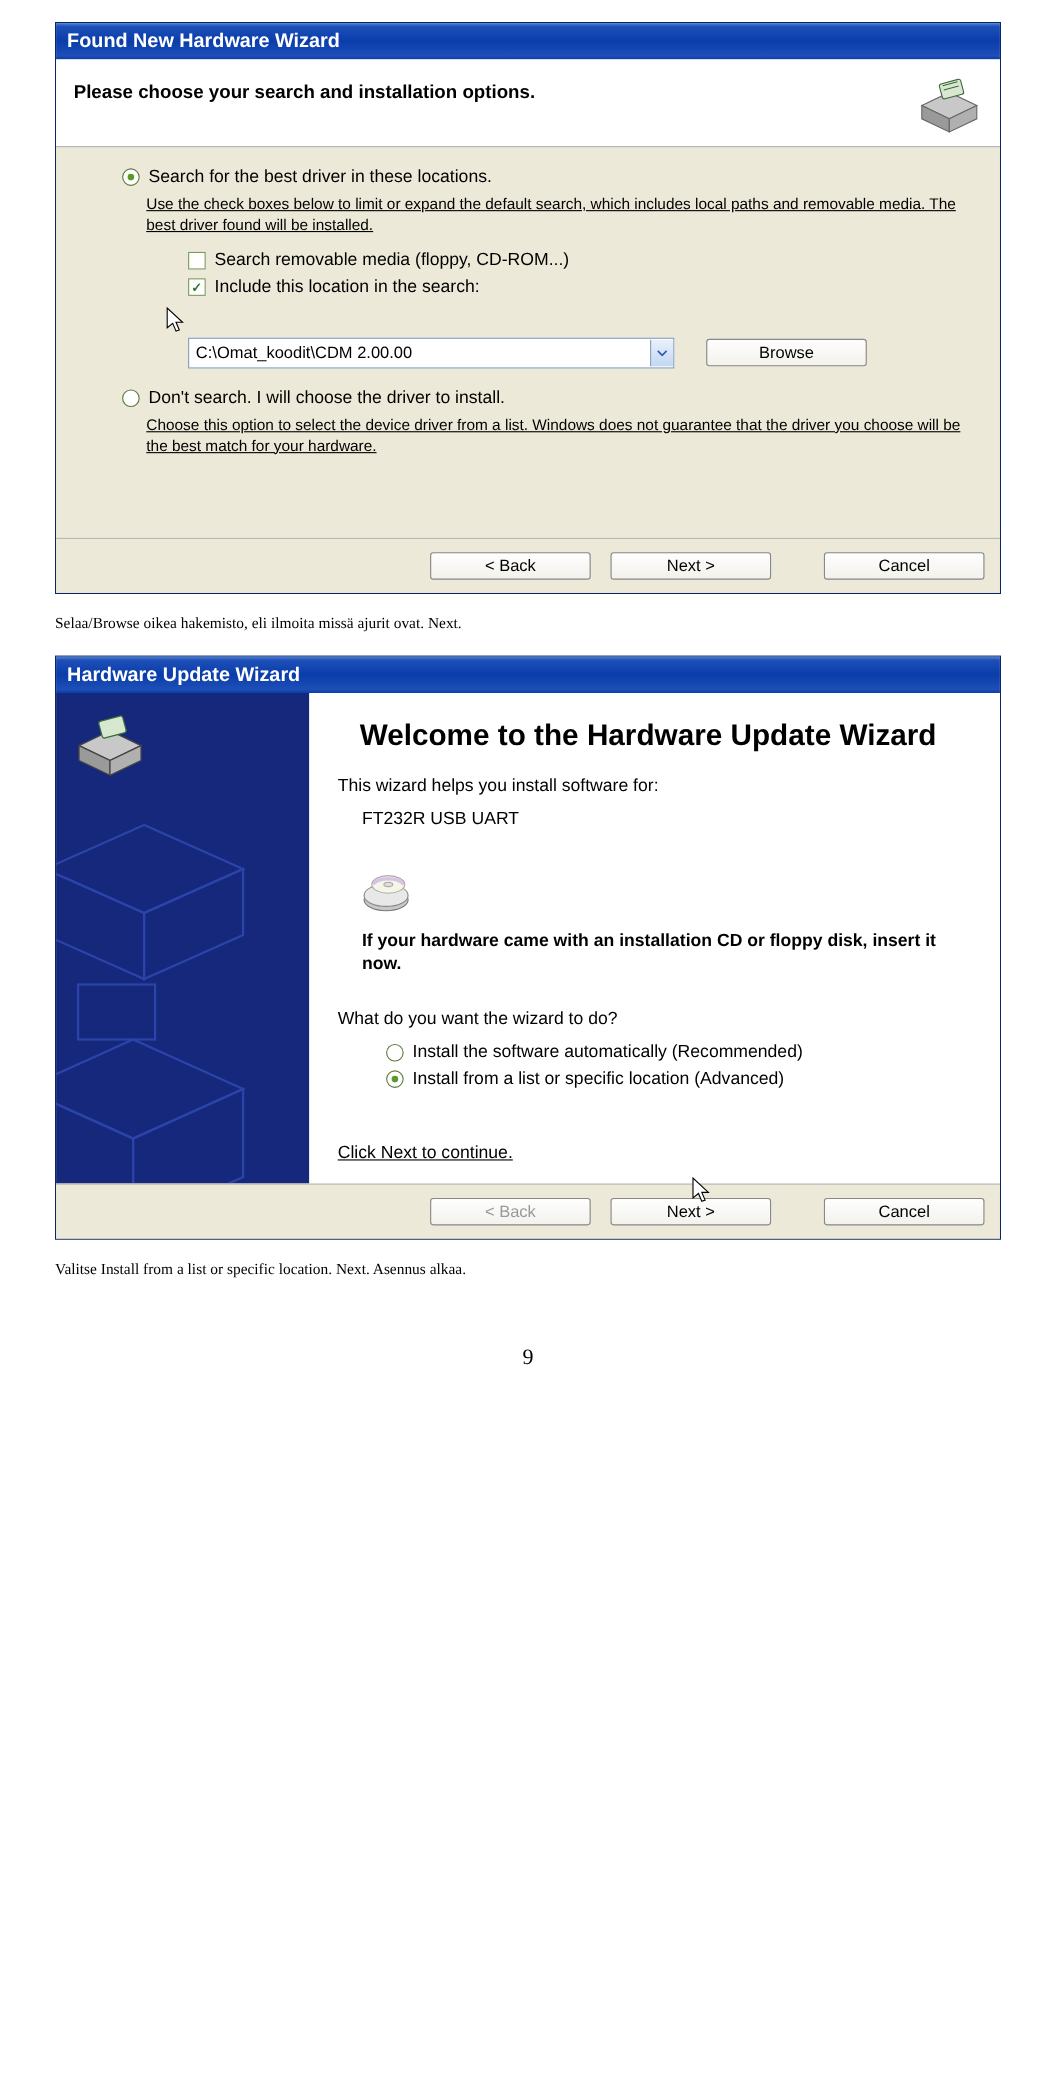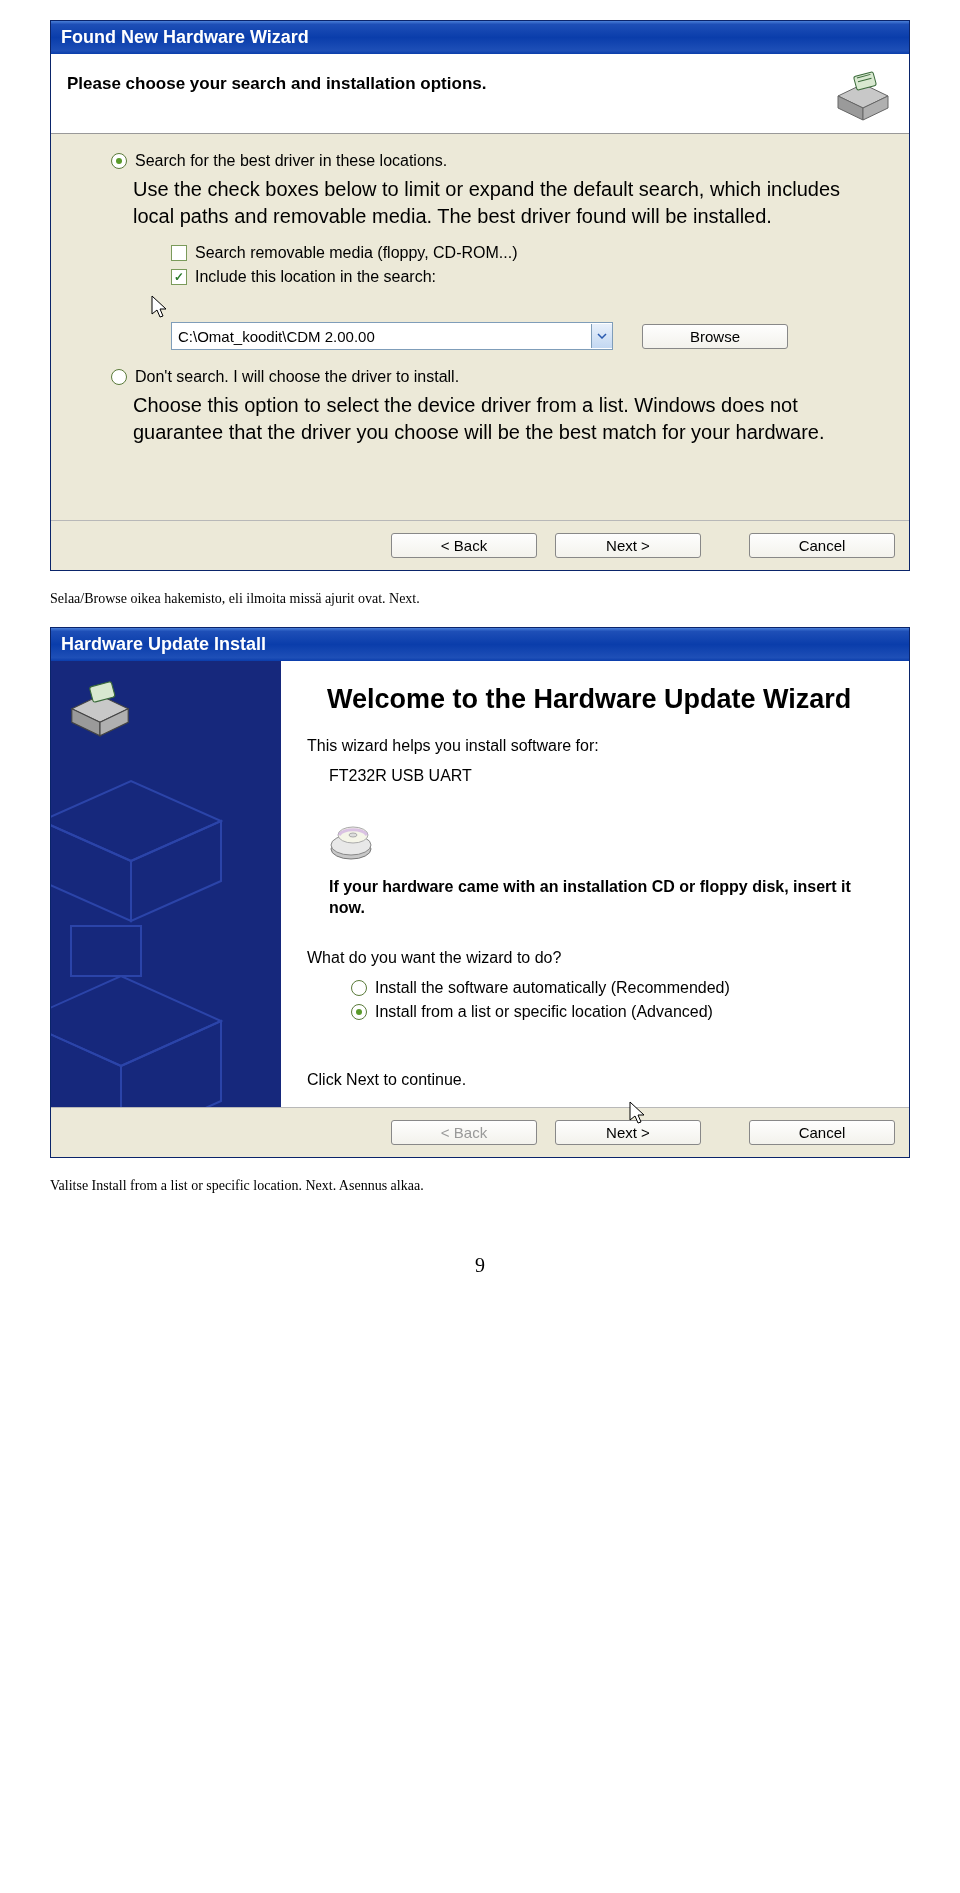--- a/index.html
+++ b/index.html
@@ -70,22 +70,23 @@
 }
 .radio.selected::after {
   content: "";
   width: 6px;
   height: 6px;
   border-radius: 50%;
   background: #5a9a2a;
 }
 .desc-text {
   margin: 4px 0 14px 22px;
-  font-size: 20px;
+  font-size: 14px;
   line-height: 1.35;
+  text-decoration: underline;
 }
 .check-row {
   display: flex;
   align-items: center;
   gap: 8px;
   margin: 6px 0 6px 60px;
 }
 .checkbox {
   width: 14px;
   height: 14px;
@@ -208,20 +209,21 @@
 }
 .cd-icon { width: 48px; height: 44px; flex-shrink: 0; }
 .cd-text { font-weight: bold; font-size: 16px; line-height: 1.3; }
 .radio-group2 {
   margin-left: 44px;
 }
 .radio-group2 .radio-row { margin-bottom: 6px; }
 .click-next {
   font-size: 16px;
   margin-top: 50px;
+  text-decoration: underline;
 }
 .pagenum {
   text-align: center;
   font-family: "Times New Roman", serif;
   font-size: 20px;
   margin-top: 60px;
 }
 .side-shapes {
   position: absolute;
   top: 100px;
@@ -301,21 +303,21 @@
       <div class="xp-button">Next &gt;</div>
       <div style="width:12px"></div>
       <div class="xp-button">Cancel</div>
     </div>
   </div>
 
   <div class="caption">Selaa/Browse oikea hakemisto, eli ilmoita missä ajurit ovat. Next.</div>
 
   <div class="dialog" style="position:relative;">
     <div class="titlebar">
-      <span>Hardware Update Install</span>
+      <span>Hardware Update Wizard</span>
     </div>
     <div class="wizard2-body">
       <div class="wizard2-side">
         <svg class="wizard2-side-icon" width="70" height="62" viewBox="0 0 60 55">
           <polygon points="5,30 30,18 55,30 30,42" fill="#c8c8c8" stroke="#444"></polygon>
           <polygon points="5,30 5,42 30,54 30,42" fill="#9a9a9a" stroke="#444"></polygon>
           <polygon points="55,30 55,42 30,54 30,42" fill="#b0b0b0" stroke="#444"></polygon>
           <rect x="22" y="8" width="20" height="14" rx="2" fill="#d8e8d0" stroke="#3a6a3a" transform="rotate(-15 32 15)"></rect>
         </svg>
         <svg class="side-shapes" width="280" height="520" viewBox="0 0 280 520">

